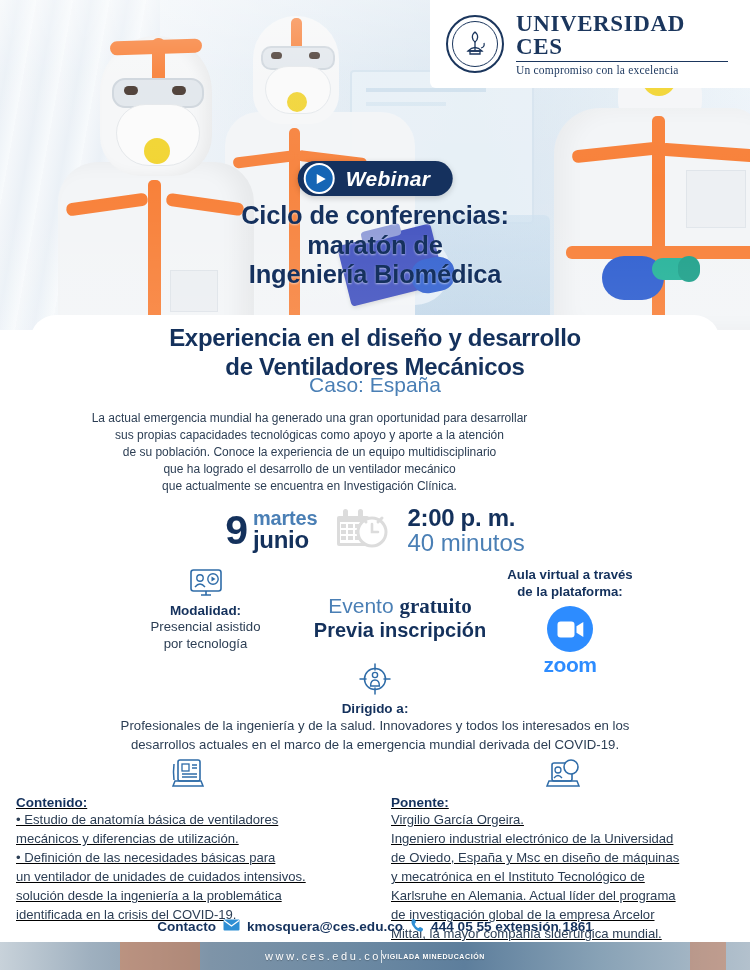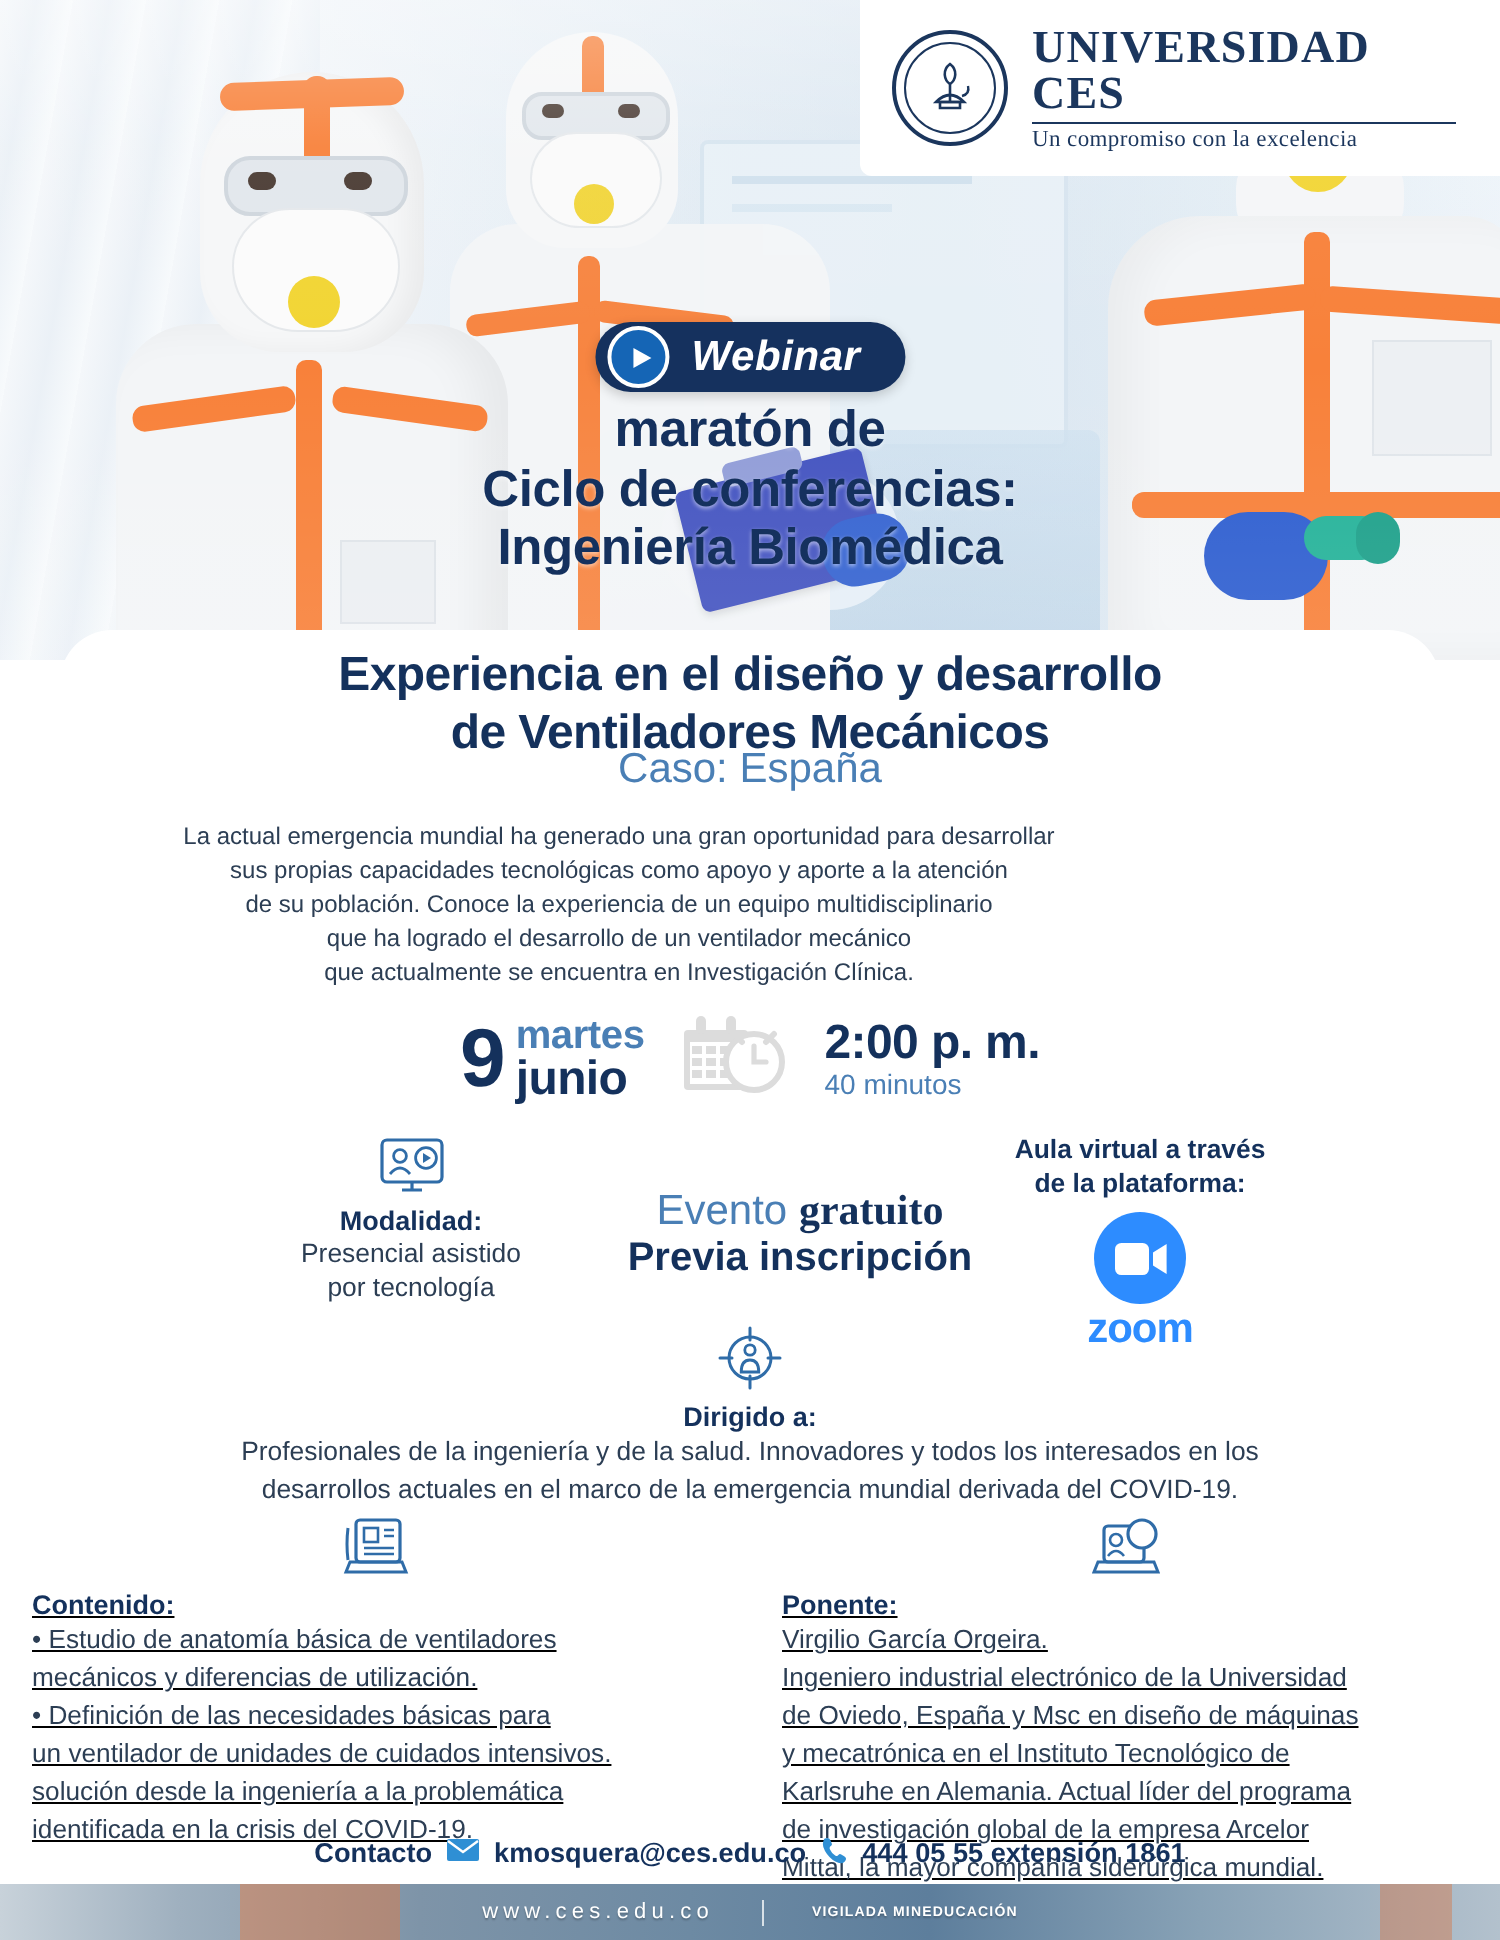--- a/index.html
+++ b/index.html
@@ -132,21 +132,21 @@
 
   
   .daterow{position:absolute;left:0;top:505px;width:750px;display:flex;justify-content:center;align-items:center;}
   .daynum{font-size:41px;font-weight:700;color:#14315c;line-height:.95;margin-right:5px;}
   .dayw{line-height:1.0;}
   .dayw .w1{font-size:20px;font-weight:700;color:#4a7fb5;display:block;letter-spacing:-.2px;}
   .dayw .w2{font-size:24px;font-weight:700;color:#14315c;display:block;letter-spacing:-.3px;}
   .calicon{margin:0 18px;}
   .timew{line-height:1.06;}
   .timew .t1{font-size:24px;font-weight:700;color:#14315c;display:block;letter-spacing:-.3px;}
-  .timew .t2{font-size:14px;font-weight:400;color:#4a7fb5;display:block;}
+  .timew .t2{font-size:24px;font-weight:400;color:#4a7fb5;display:block;}
 
   
   .three{position:absolute;left:0;top:568px;width:750px;height:100px;}
   .col-mod{position:absolute;left:118px;top:0;width:175px;text-align:center;}
   .ico{display:flex;justify-content:center;margin-bottom:5px;}
   .lbl-b{font-size:13.5px;font-weight:700;color:#14315c;}
   .lbl-n{font-size:13.2px;color:#2c3e54;line-height:1.32;}
   .col-free{position:absolute;left:290px;top:26px;width:220px;text-align:center;}
   .free1{font-size:21px;color:#4a7fb5;font-weight:400;line-height:1.12;}
   .free1 b{color:#14315c;font-weight:700;font-family:Liberation Serif, serif;}
@@ -170,21 +170,21 @@
 
   
   .contact{position:absolute;left:0;top:918px;width:750px;text-align:center;
       font-size:13.6px;font-weight:700;color:#14315c;display:flex;align-items:center;justify-content:center;gap:7px;}
 
   
   .footer{position:absolute;left:0;top:942px;width:750px;height:28px;overflow:hidden;
       background:linear-gradient(90deg,#c8d2da 0%,#9fb0bf 12%,#7e94a8 28%,#6d8aa3 46%,#5d7e9c 62%,#88a2b6 80%,#b3c1cd 100%);}
   .footer .strm{position:absolute;left:120px;top:0;width:80px;height:28px;background:rgba(230,120,60,.45);}
   .footer .strm2{position:absolute;left:690px;top:0;width:36px;height:28px;background:rgba(220,110,55,.4);}
-  .footer .ftxt{position:absolute;left:0;top:0;width:750px;height:28px;display:flex;align-items:center;justify-content:center;gap:24px;}
+  .footer .ftxt{position:absolute;left:0;top:0;width:750px;height:28px;display:flex;align-items:center;justify-content:center;gap:0;}
   .fsite{font-size:11px;color:#fff;letter-spacing:2.6px;font-weight:400;text-shadow:0 1px 1px rgba(0,0,0,.25);}
   .fbar{width:1px;height:13px;background:rgba(255,255,255,.75);}
   .fvig{font-size:7px;color:#fff;letter-spacing:.6px;font-weight:700;text-shadow:0 1px 1px rgba(0,0,0,.25);}
 </style>
 </head>
 <body>
 
 <div class="poster">
 
   <div class="hero">
@@ -266,22 +266,22 @@
   </div>
 
   <div class="webinar">
     <span class="play">
         <i></i>
       </span>
     <span>Webinar</span>
   </div>
 
   <div class="hero-title">
+    <div>Ciclo de conferencias:</div>
     <div>maratón de</div>
-    <div>Ciclo de conferencias:</div>
     <div>Ingeniería Biomédica</div>
   </div>
 
   <div class="card"></div>
   <div class="card-wide"></div>
 
   <div class="h1">
     <div>Experiencia en el diseño y desarrollo</div>
     <div>de Ventiladores Mecánicos</div>
   </div>

